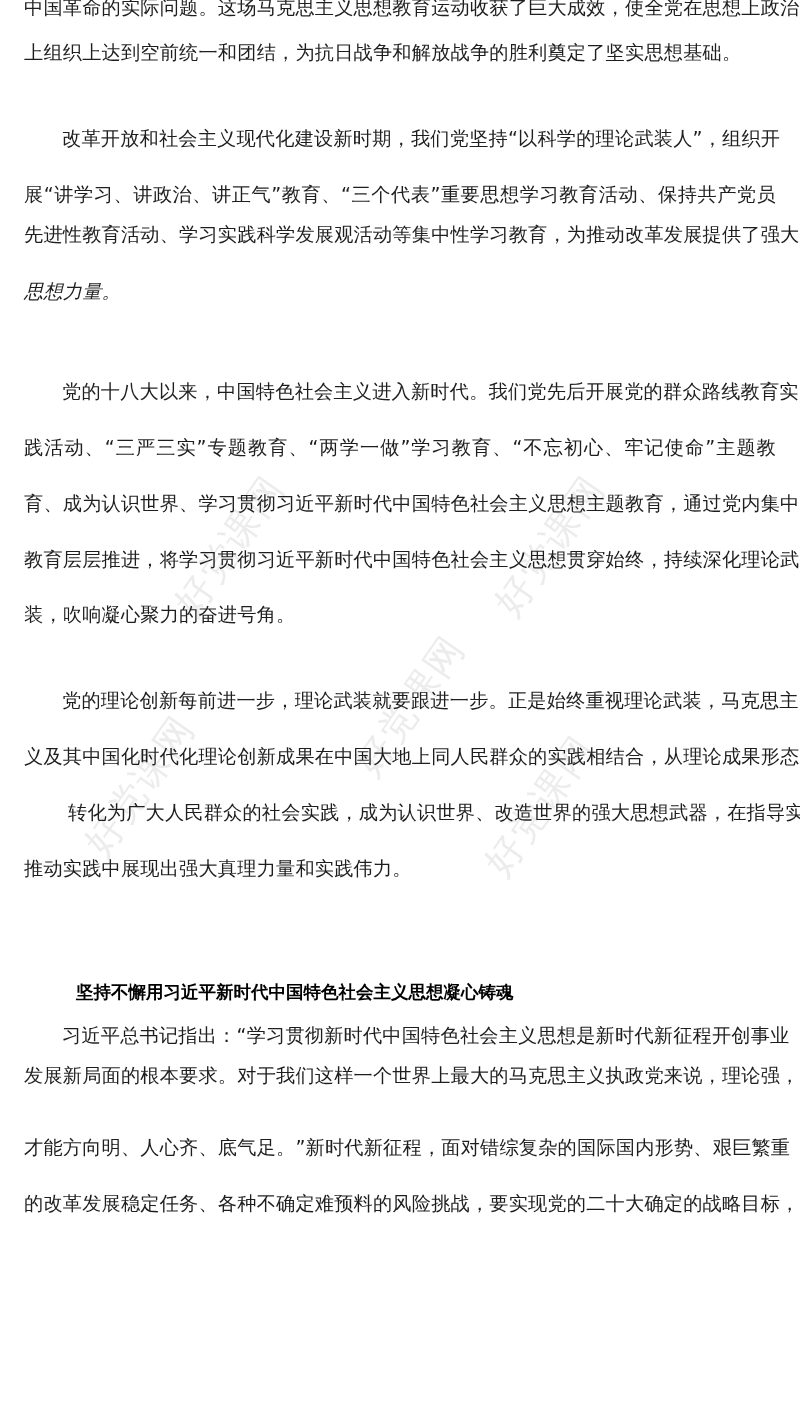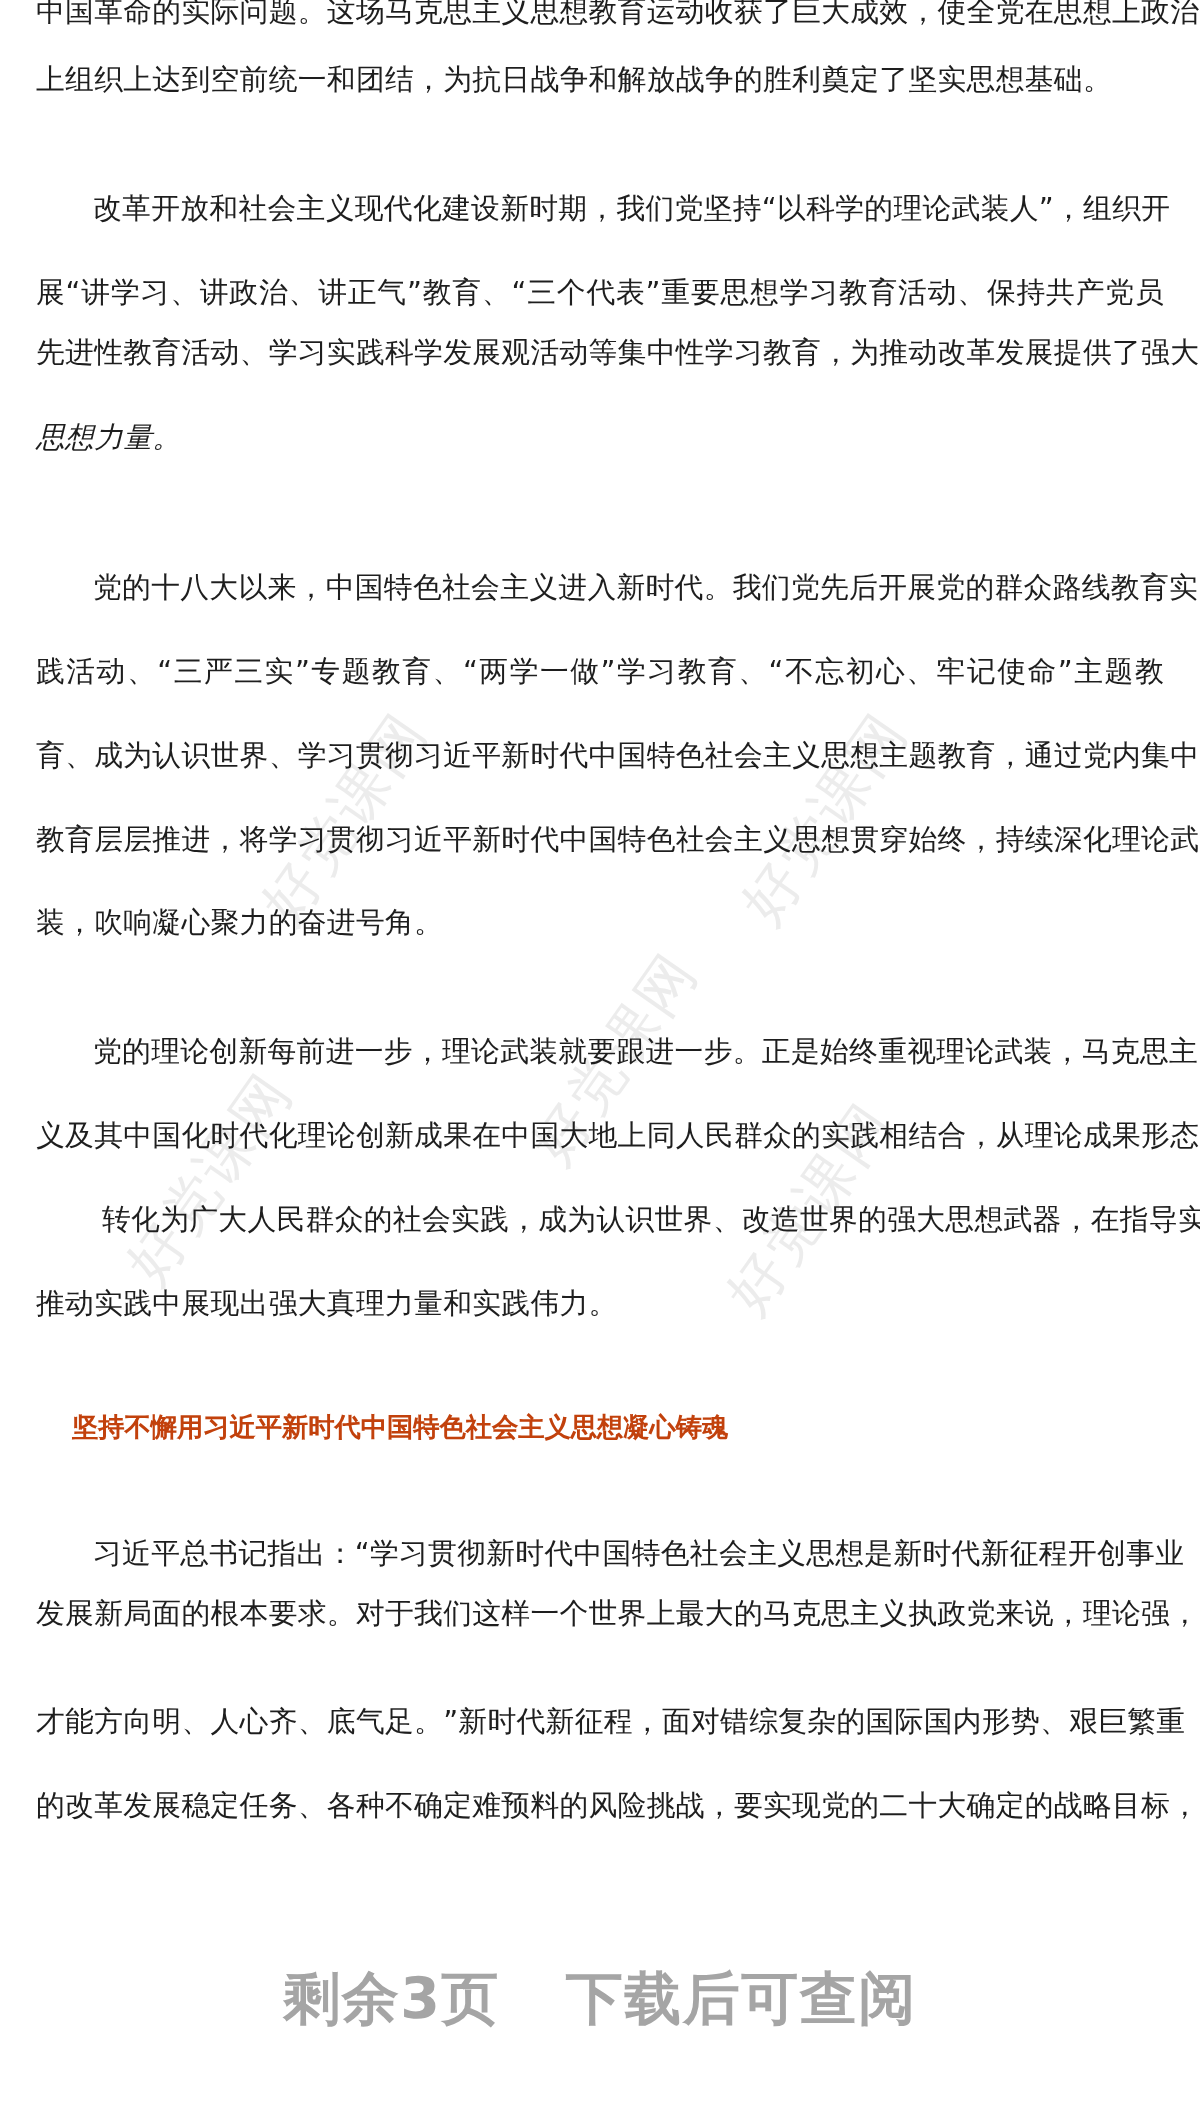--- a/index.html
+++ b/index.html
@@ -61,26 +61,27 @@
     }
     .line.last {
       text-align-last: left;
     }
     .line.indent {
       left: 38px;
       width: 714px;
     }
     .heading {
       position: absolute;
-      left: 24px;
+      left: 52px;
       font-size: 17.5px;
       font-weight: bold;
       line-height: 24px;
       white-space: nowrap;
-      color: #c2410c;
+      color: #000000;
+      margin-top: 40px;
     }
     .more-banner {
       position: absolute;
       left: 0;
       top: 1308px;
       width: 800px;
       text-align: center;
       z-index: 3;
       font-size: 38px;
       font-weight: bold;
@@ -128,17 +129,14 @@
     <div class="line last" style="top:857px;">推动实践中展现出强大真理力量和实践伟力。</div>
 
     <div class="heading" style="top:940px;">坚持不懈用习近平新时代中国特色社会主义思想凝心铸魂</div>
 
     <div class="line indent" style="top:1024px;">习近平总书记指出：“学习贯彻新时代中国特色社会主义思想是新时代新征程开创事业</div>
     <div class="line" style="top:1064px;">发展新局面的根本要求。对于我们这样一个世界上最大的马克思主义执政党来说，理论强，</div>
     <div class="line" style="top:1136px;">才能方向明、人心齐、底气足。”新时代新征程，面对错综复杂的国际国内形势、艰巨繁重</div>
     <div class="line" style="top:1192px;">的改革发展稳定任务、各种不确定难预料的风险挑战，要实现党的二十大确定的战略目标，</div>
   </div>
 
-  <div class="more-banner">
-    <span>剩余3页</span><span class="gap"></span><span>下载后可查阅</span>
-  </div>
 
 </div>
 
 </body></html>

